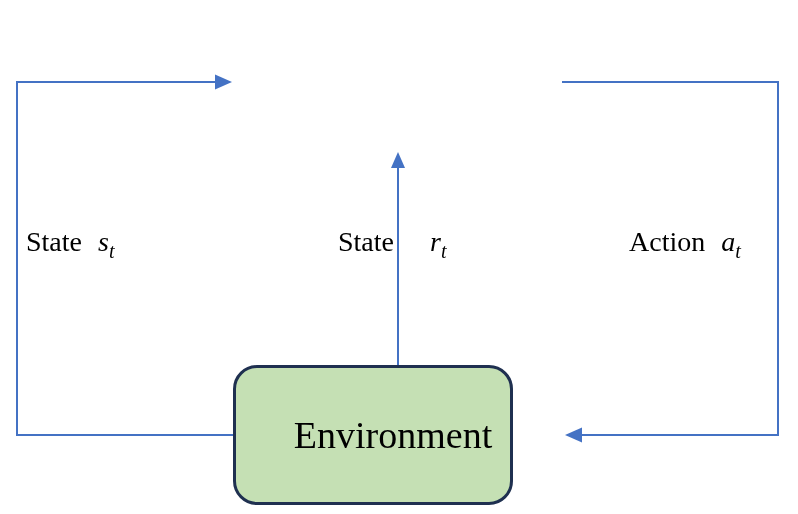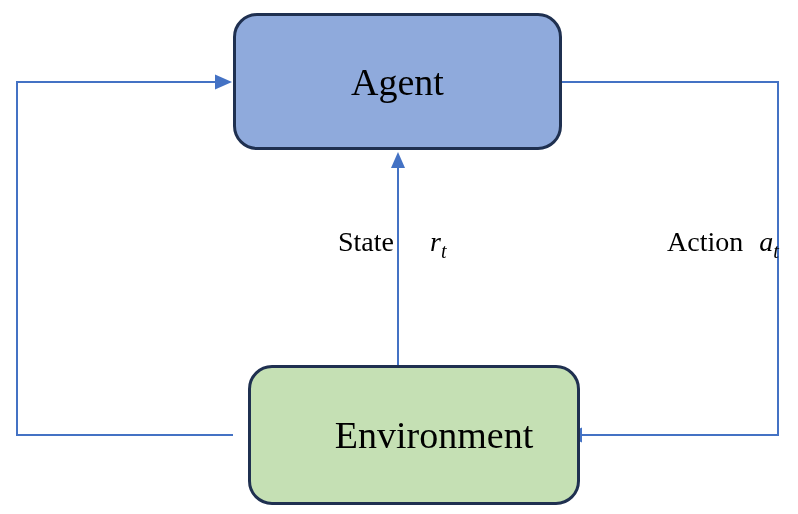--- a/index.html
+++ b/index.html
@@ -39,22 +39,22 @@
     justify-content: center;
     font-size: 38px;
     color: var(--text);
   }
   .node-agent {
     left: 233px; top: 13px;
     width: 329px; height: 137px;
     background: var(--agent-fill);
   }
   .node-environment {
-    left: 248px; top: 365px;
-    width: 332px; height: 140px;
+    left: 233px; top: 365px;
+    width: 280px; height: 140px;
     background: var(--environment-fill);
     padding-left: 40px;
   }
   .edge-label {
     position: absolute;
     top: 226px;
     font-size: 28px;
     color: var(--text);
     white-space: nowrap;
   }
@@ -64,47 +64,47 @@
   }
   .edge-label sub {
     font-style: italic;
     font-size: 0.72em;
     line-height: 0;
   }
   .label-state  { left: 26px; }
   .label-reward-word { right: 404px; }
   .label-reward-sym  { left: 418px; }
   .label-reward-sym .sym { margin-left: 12px; }
-  .label-action { left: 667px; }
+  .label-action { left: 629px; }
 </style>
 </head>
 <body>
 
 <div class="canvas">
 
   <svg class="arrows" viewBox="0 0 798 514" xmlns="http://www.w3.org/2000/svg">
 
     <path d="M 233 435 L 17 435 L 17 82 L 218 82" stroke-width="2"></path>
     <polygon points="232,82 215,74.5 215,89.5"></polygon>
 
     <path d="M 562 82 L 778 82 L 778 435 L 582 435" stroke-width="2"></path>
     <polygon points="565,435 582,427.5 582,442.5"></polygon>
 
     <line x1="398" y1="365" x2="398" y2="166" stroke-width="2"></line>
     <polygon points="398,152 391,168 405,168"></polygon>
   </svg>
 
-  <div class="node node-agent">
-    <span>Agent</span>
-  </div>
 
   <div class="node node-environment">
     <span>Environment</span>
   </div>
 
+  <div class="edge-label label-state">
+    <span>State</span><span class="sym"><span>s</span><sub>t</sub></span>
+  </div>
 
   <div class="edge-label label-reward-word">
     <span>State</span>
   </div>
   <div class="edge-label label-reward-sym">
     <span class="sym"><span>r</span><sub>t</sub></span>
   </div>
 
   <div class="edge-label label-action">
     <span>Action</span><span class="sym"><span>a</span><sub>t</sub></span>

